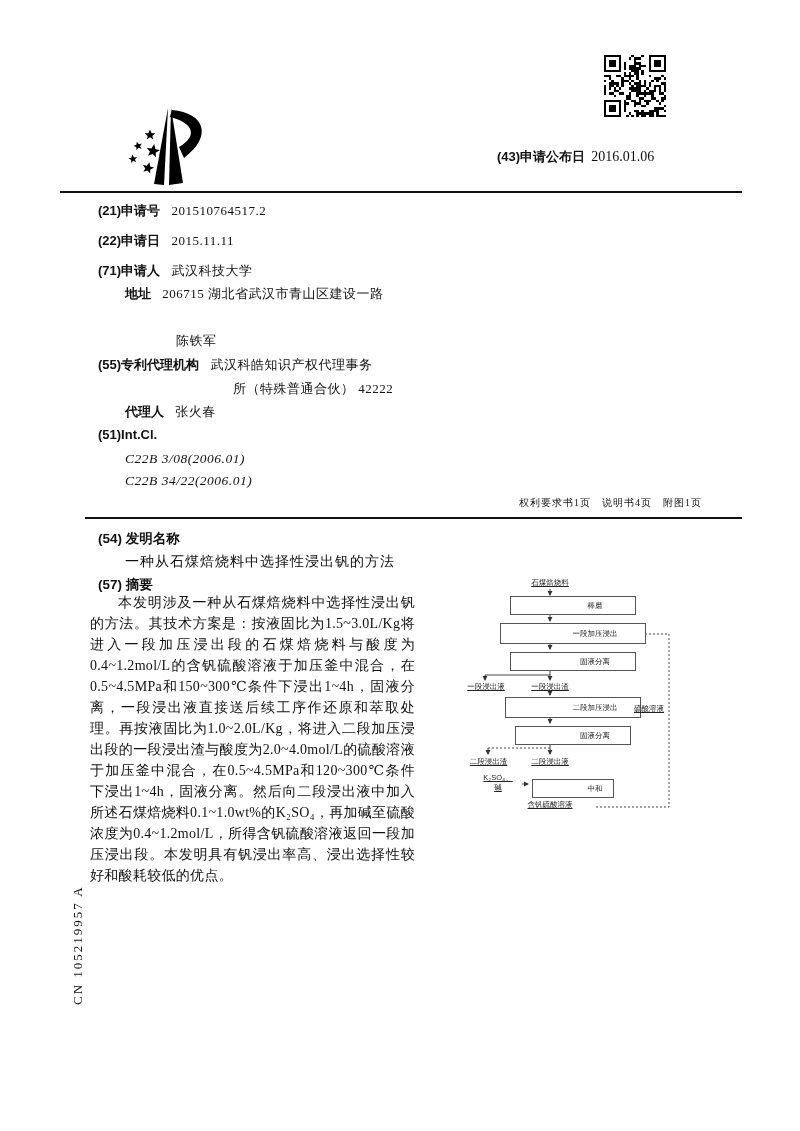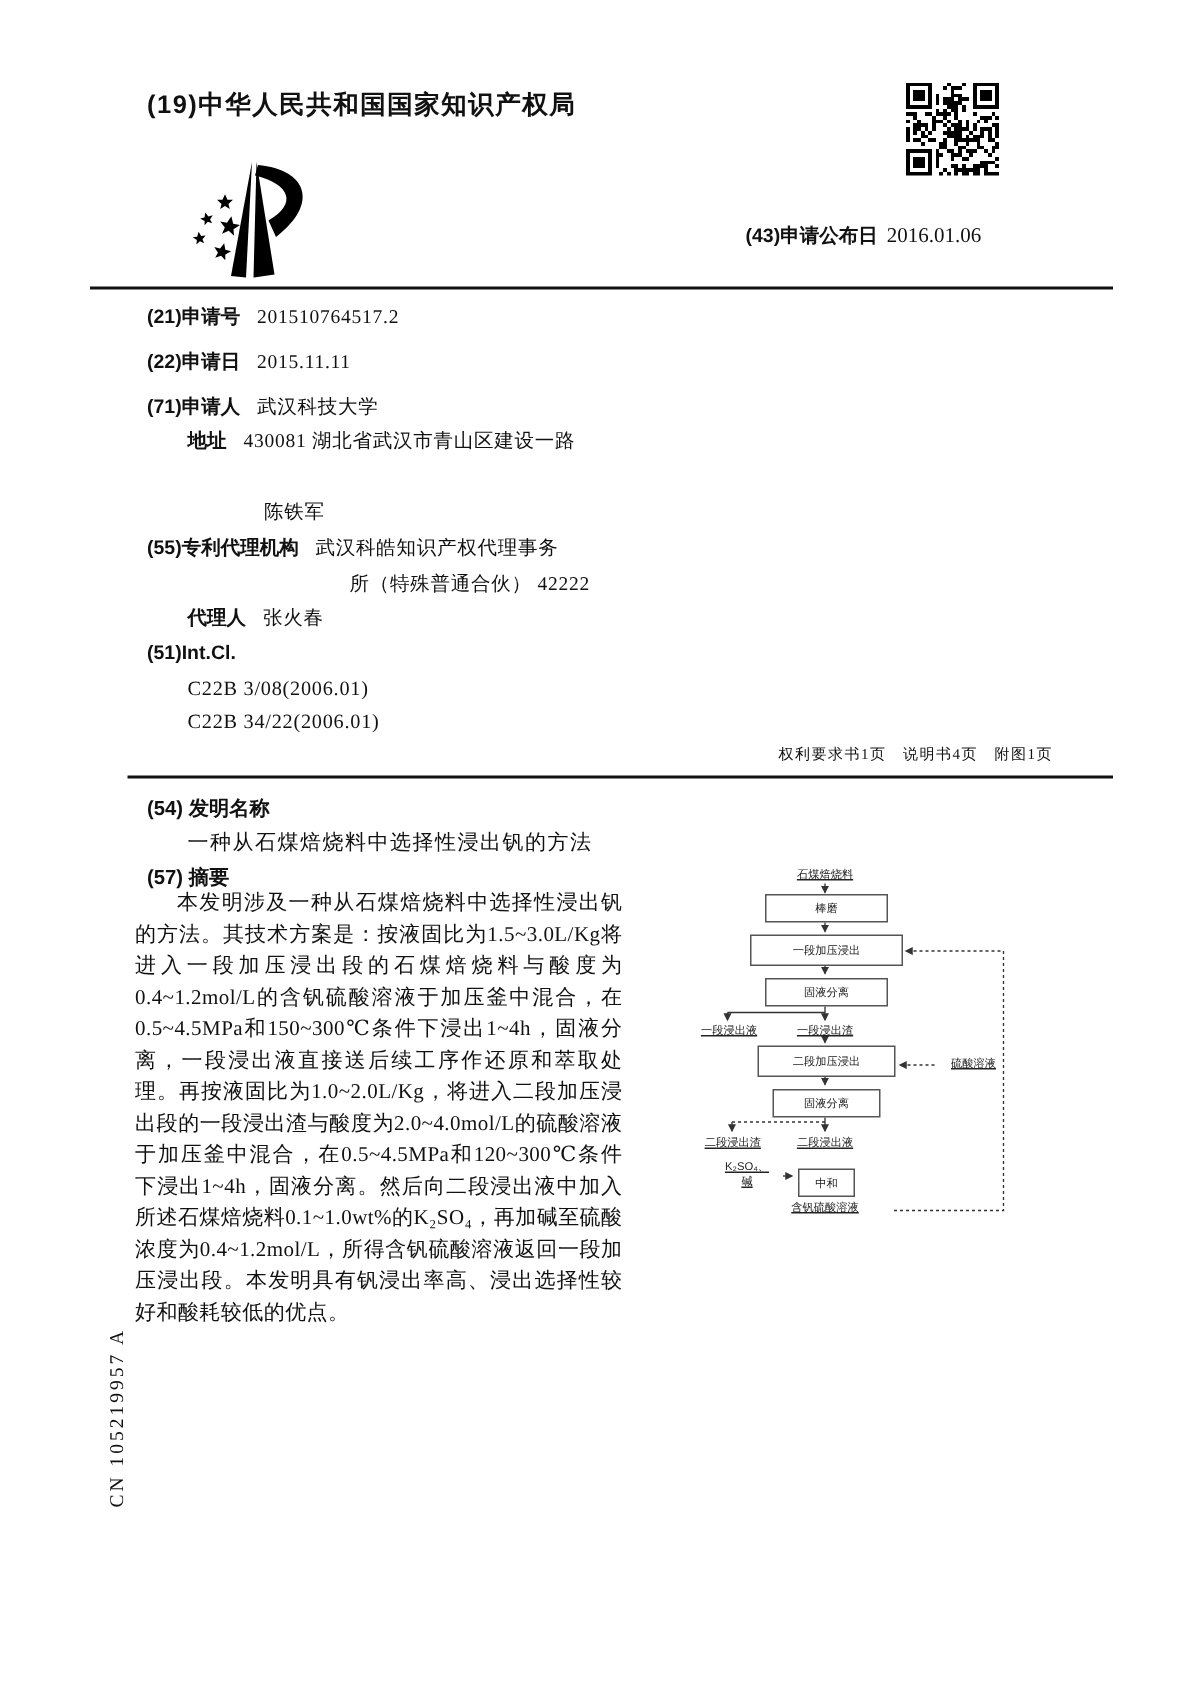--- a/index.html
+++ b/index.html
@@ -8,45 +8,44 @@
   .abs{position:absolute;}
   .lbl{font-family:"Liberation Sans","DejaVu Sans",sans-serif;font-weight:bold;}
   .val{font-family:"Liberation Serif","DejaVu Serif",serif;}
   .office{left:98px;top:58px;font-size:17px;letter-spacing:1px;}
   .doctype{left:270px;top:101px;width:260px;text-align:center;font-size:25px;letter-spacing:2px;}
   .pubblock{left:497px;top:146px;font-size:13px;line-height:22px;white-space:nowrap;}
   .pubblock .val{font-size:14px;margin-left:6px;}
   .rule{background:#111;height:2px;}
   .row{white-space:nowrap;font-size:13px;}
   .row .val{font-size:13px;margin-left:8px;letter-spacing:0.5px;margin-top:12px;}
-  .ipc{font-size:13.5px;letter-spacing:0.5px;}
+  .ipc{font-style:italic;font-size:13.5px;letter-spacing:0.5px;}
   .pagesline{top:496px;right:98px;font-size:10px;letter-spacing:1px;}
   .sechead{font-size:13.5px;}
   .titleline{font-size:14px;letter-spacing:1px;}
   .abstract{left:90px;top:592px;width:325px;font-size:14px;line-height:21px;
             text-align:justify;text-indent:2em;letter-spacing:0.3px;}
   .sidecn{left:70px;top:1005px;transform:rotate(-90deg);transform-origin:0 0;
           font-size:13px;letter-spacing:2px;white-space:nowrap;}
   .qr{left:604px;top:55px;width:62px;height:62px;}
   .logo{left:125px;top:98px;width:100px;height:92px;}
   
   .fc{left:455px;top:576px;width:235px;height:250px;font-family:"Liberation Sans","DejaVu Sans",sans-serif;}
   .fc svg.wires{position:absolute;left:0;top:0;z-index:0;}
   .fcbox{position:absolute;z-index:1;border:1px solid #555;background:#fff;
          font-size:7.5px;display:flex;align-items:center;justify-content:center;
-         text-align:center;color:#222;}
+         text-align:center;color:#222;padding-left:44px;}
   .fclbl{position:absolute;z-index:1;font-size:7.5px;text-align:center;color:#222;
          text-decoration:underline;line-height:10px;}
 </style>
 </head>
 <body>
 
 <div id="page">
 
-  <div class="abs office lbl">(19)中华人民共和国国家知识产权局</div>
 
   <div class="abs qr"><svg viewBox="0 0 25 25" width="100%" height="100%" shape-rendering="crispEdges" fill="#000">
         <rect x="11" y="0" width="1" height="1"></rect>
         <rect x="15" y="0" width="1" height="1"></rect>
         <rect x="10" y="1" width="1" height="1"></rect>
         <rect x="12" y="1" width="1" height="1"></rect>
         <rect x="13" y="1" width="1" height="1"></rect>
         <rect x="14" y="1" width="1" height="1"></rect>
         <rect x="12" y="2" width="1" height="1"></rect>
         <rect x="8" y="3" width="1" height="1"></rect>
@@ -284,21 +283,21 @@
   <div class="abs row" style="left:98px;top:232px;">
     <span class="lbl">(22)申请日</span>
     <span class="val">2015.11.11</span>
   </div>
   <div class="abs row" style="left:98px;top:262px;">
     <span class="lbl">(71)申请人</span>
     <span class="val">武汉科技大学</span>
   </div>
   <div class="abs row" style="left:125px;top:285px;">
     <span class="lbl">地址</span>
-    <span class="val">430081 湖北省武汉市青山区建设一路</span>
+    <span class="val">206715 湖北省武汉市青山区建设一路</span>
   </div>
   <div class="abs row" style="left:168px;top:332px;">
     <span class="val">陈铁军</span>
   </div>
   <div class="abs row" style="left:98px;top:356px;">
     <span class="lbl">(55)专利代理机构</span>
     <span class="val">武汉科皓知识产权代理事务</span>
   </div>
   <div class="abs row" style="left:225px;top:380px;">
     <span class="val">所（特殊普通合伙） 42222</span>

